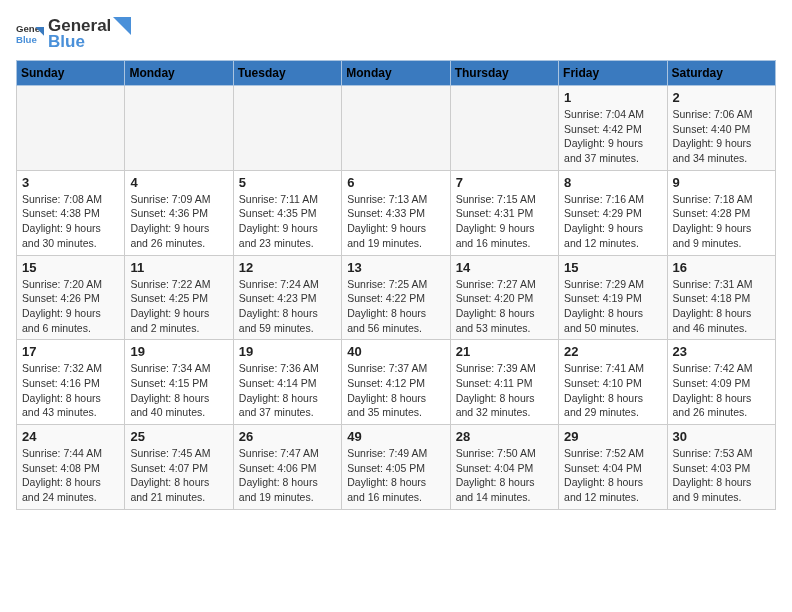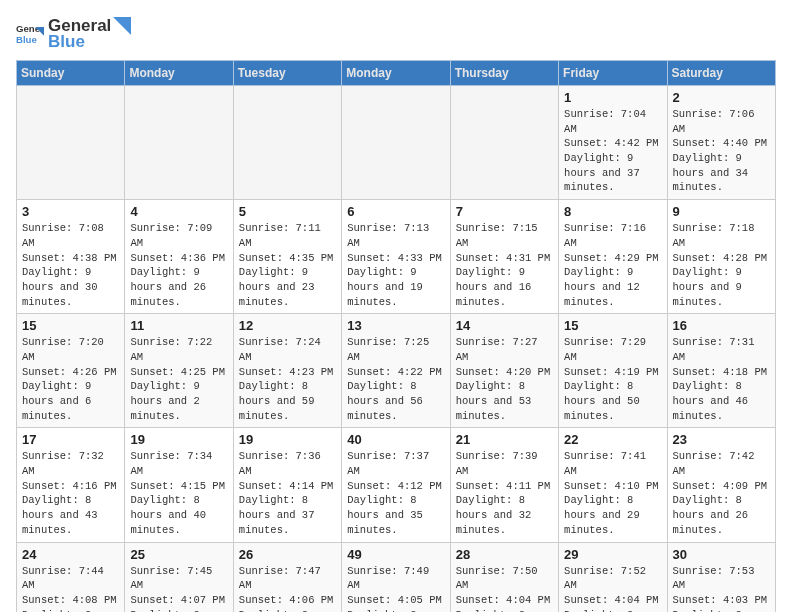--- a/index.html
+++ b/index.html
@@ -39,21 +39,21 @@
       color: #555;
       margin-top: 2px;
     }
     .calendar {
       width: 100%;
       border-collapse: collapse;
       font-size: 11px;
     }
     .calendar thead th {
       background: #3a7abf;
-      color: #e5e5e5;
+      color: #000000;
       padding: 5px 4px;
       text-align: left;
       font-size: 12px;
       font-weight: bold;
       border: 1px solid #aac4e0;
     }
     .calendar tbody td {
       border: 1px solid #ccc;
       vertical-align: top;
       padding: 4px 5px;
@@ -71,21 +71,20 @@
       font-weight: bold;
       font-size: 13px;
       color: #222;
       display: block;
       margin-bottom: 2px;
     }
     .day-info {
       font-size: 10.5px;
       color: #333;
       line-height: 1.4;
-      font-family: Liberation Mono, monospace;
     }
     .empty-cell {
       background: #f5f5f5 !important;
     }
   </style>
 </head>
 <body>
 
 <div class="header">
   <div class="logo">

